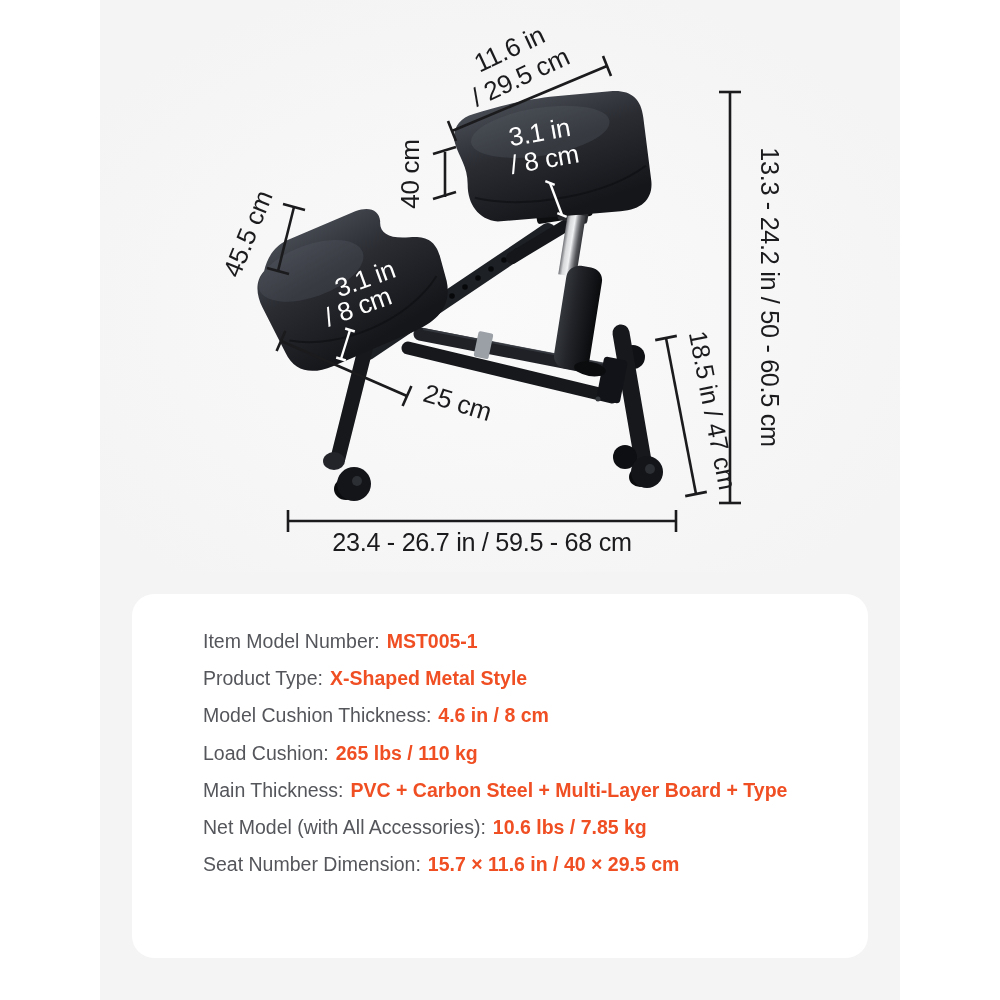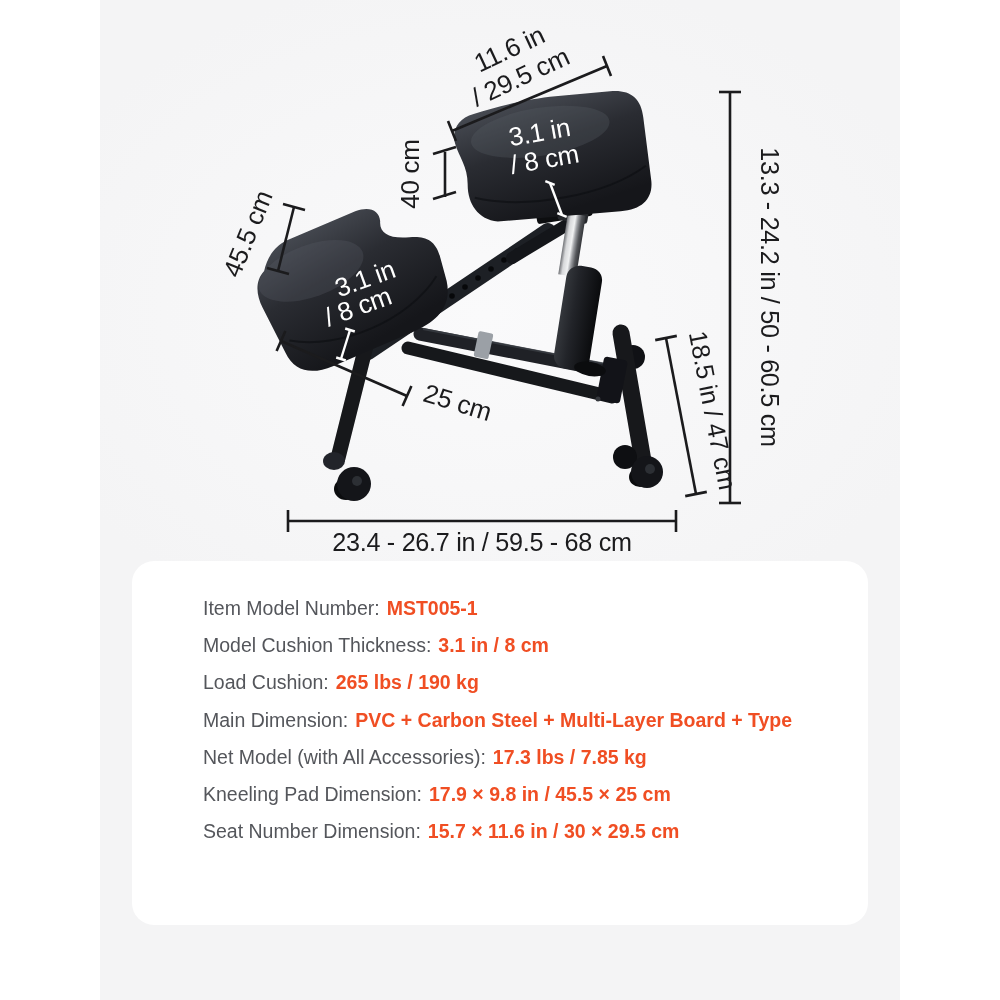--- a/index.html
+++ b/index.html
@@ -9,21 +9,21 @@
     font-family:"Liberation Sans", sans-serif;
   }
   .photo-area{
     position:absolute;left:100px;top:0;width:800px;height:1000px;
     background:#f4f4f5;
   }
   .diagram-svg{
     position:absolute;left:0;top:0;width:1000px;height:572px;
   }
   .spec-card{
-    position:absolute;left:132px;top:561px;width:736px;height:364px;
+    position:absolute;left:132px;top:594px;width:736px;height:364px;
     background:#ffffff;border-radius:22px;box-sizing:border-box;
     padding:29px 40px 0 71px;
   }
   .spec-row{
     height:37.2px;line-height:37.2px;white-space:nowrap;
     font-size:19.5px;
   }
   .spec-label{color:#54565B;font-weight:400;margin-right:7px;}
   .spec-value{color:#F04E23;font-weight:700;}
   .dim-text{
@@ -190,30 +190,30 @@
     <line class="dim-line" x1="676" y1="510" x2="676" y2="532"></line>
     <text class="dim-text dim-text-sm" text-anchor="middle" transform="translate(482,551)">23.4 - 26.7 in / 59.5 - 68 cm</text>
   </g>
 </svg>
 
 <div class="spec-card">
   <div class="spec-row">
     <span class="spec-label">Item Model Number:</span><span class="spec-value">MST005-1</span>
   </div>
   <div class="spec-row">
-    <span class="spec-label">Model Cushion Thickness:</span><span class="spec-value">3.1 in / 8 cm</span>
-  </div>
-  <div class="spec-row">
-    <span class="spec-label">Load Cushion:</span><span class="spec-value">265 lbs / 190 kg</span>
-  </div>
-  <div class="spec-row">
-    <span class="spec-label">Main Dimension:</span><span class="spec-value">PVC + Carbon Steel + Multi-Layer Board + Type</span>
-  </div>
-  <div class="spec-row">
-    <span class="spec-label">Net Model (with All Accessories):</span><span class="spec-value">17.3 lbs / 7.85 kg</span>
-  </div>
-  <div class="spec-row">
-    <span class="spec-label">Kneeling Pad Dimension:</span><span class="spec-value">17.9 × 9.8 in / 45.5 × 25 cm</span>
-  </div>
-  <div class="spec-row">
-    <span class="spec-label">Seat Number Dimension:</span><span class="spec-value">15.7 × 11.6 in / 30 × 29.5 cm</span>
+    <span class="spec-label">Product Type:</span><span class="spec-value">X-Shaped Metal Style</span>
+  </div>
+  <div class="spec-row">
+    <span class="spec-label">Model Cushion Thickness:</span><span class="spec-value">4.6 in / 8 cm</span>
+  </div>
+  <div class="spec-row">
+    <span class="spec-label">Load Cushion:</span><span class="spec-value">265 lbs / 110 kg</span>
+  </div>
+  <div class="spec-row">
+    <span class="spec-label">Main Thickness:</span><span class="spec-value">PVC + Carbon Steel + Multi-Layer Board + Type</span>
+  </div>
+  <div class="spec-row">
+    <span class="spec-label">Net Model (with All Accessories):</span><span class="spec-value">10.6 lbs / 7.85 kg</span>
+  </div>
+  <div class="spec-row">
+    <span class="spec-label">Seat Number Dimension:</span><span class="spec-value">15.7 × 11.6 in / 40 × 29.5 cm</span>
   </div>
 </div>
 
 </body></html>

